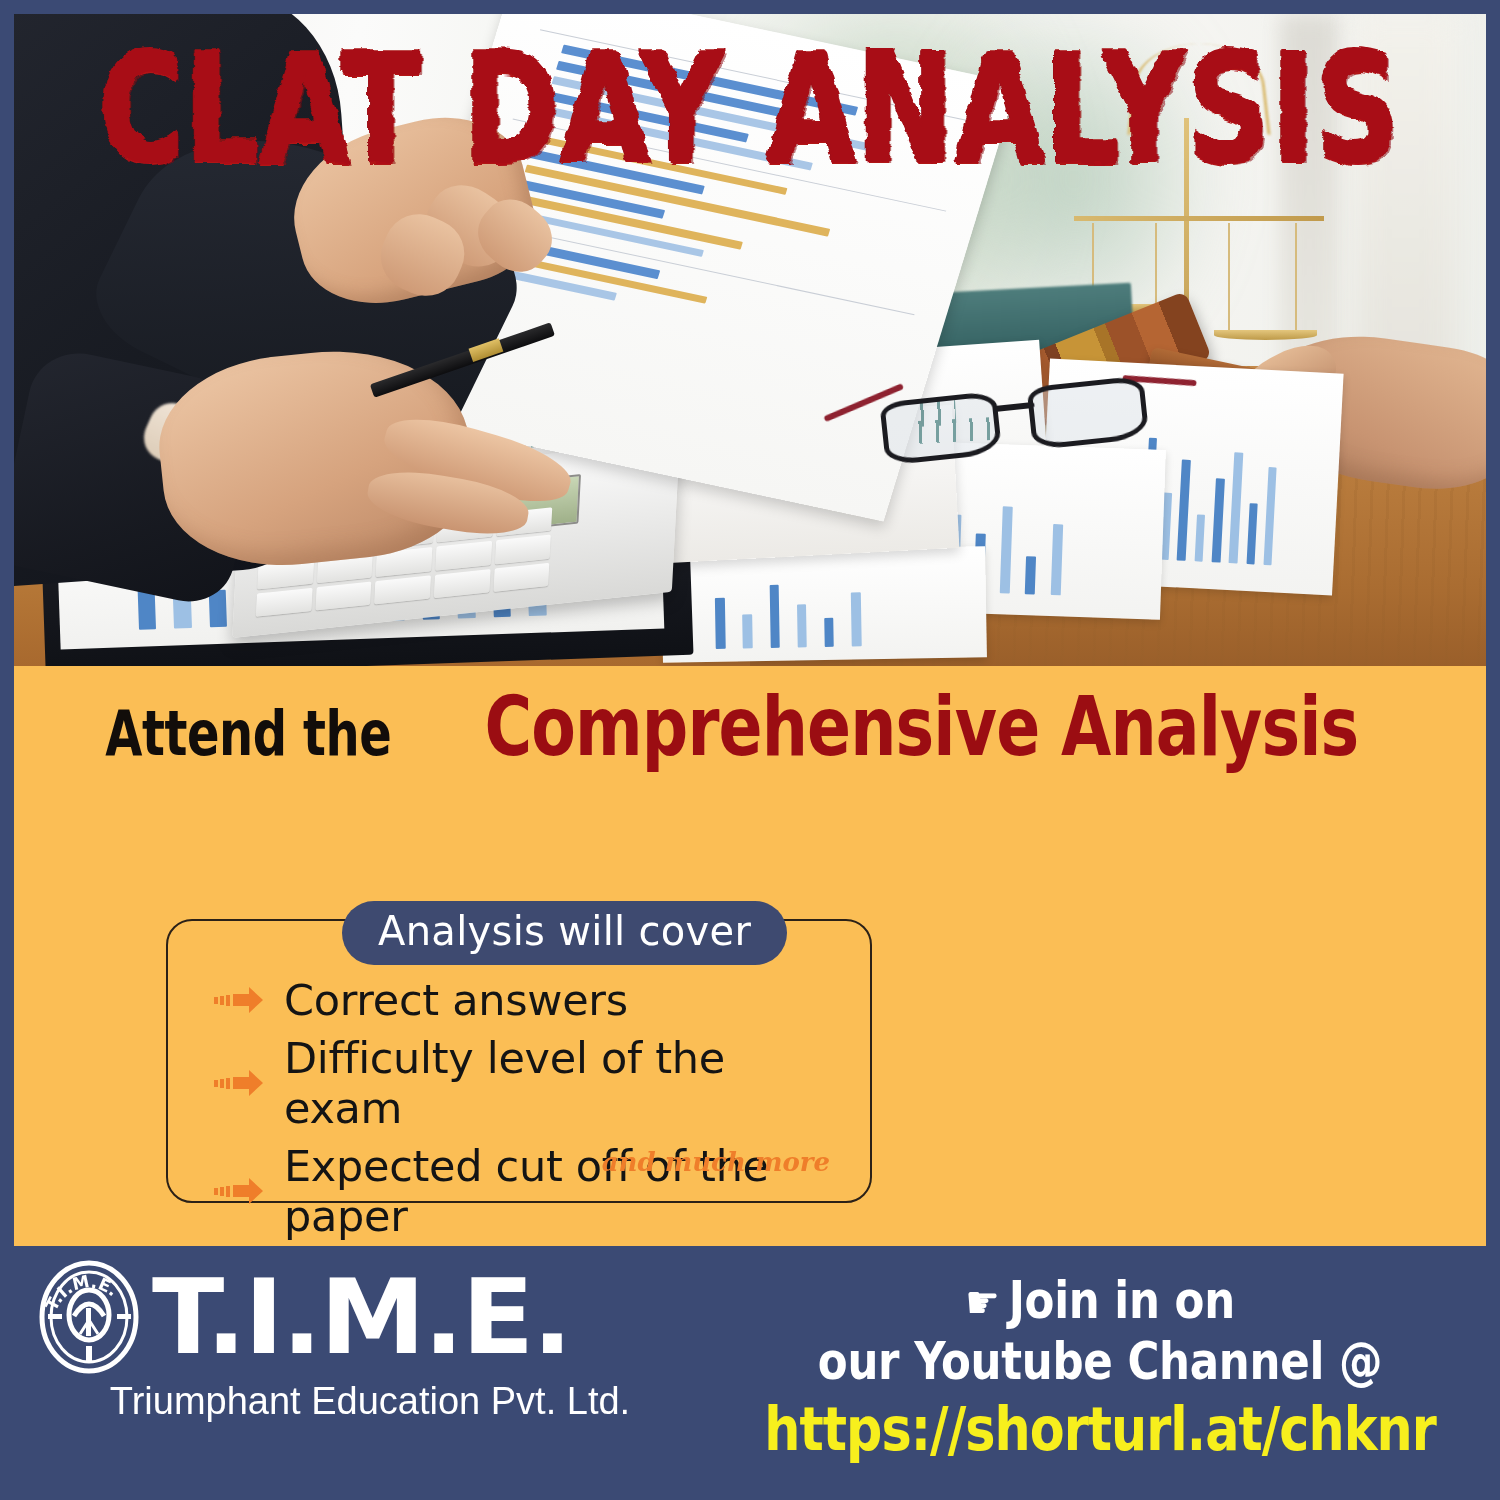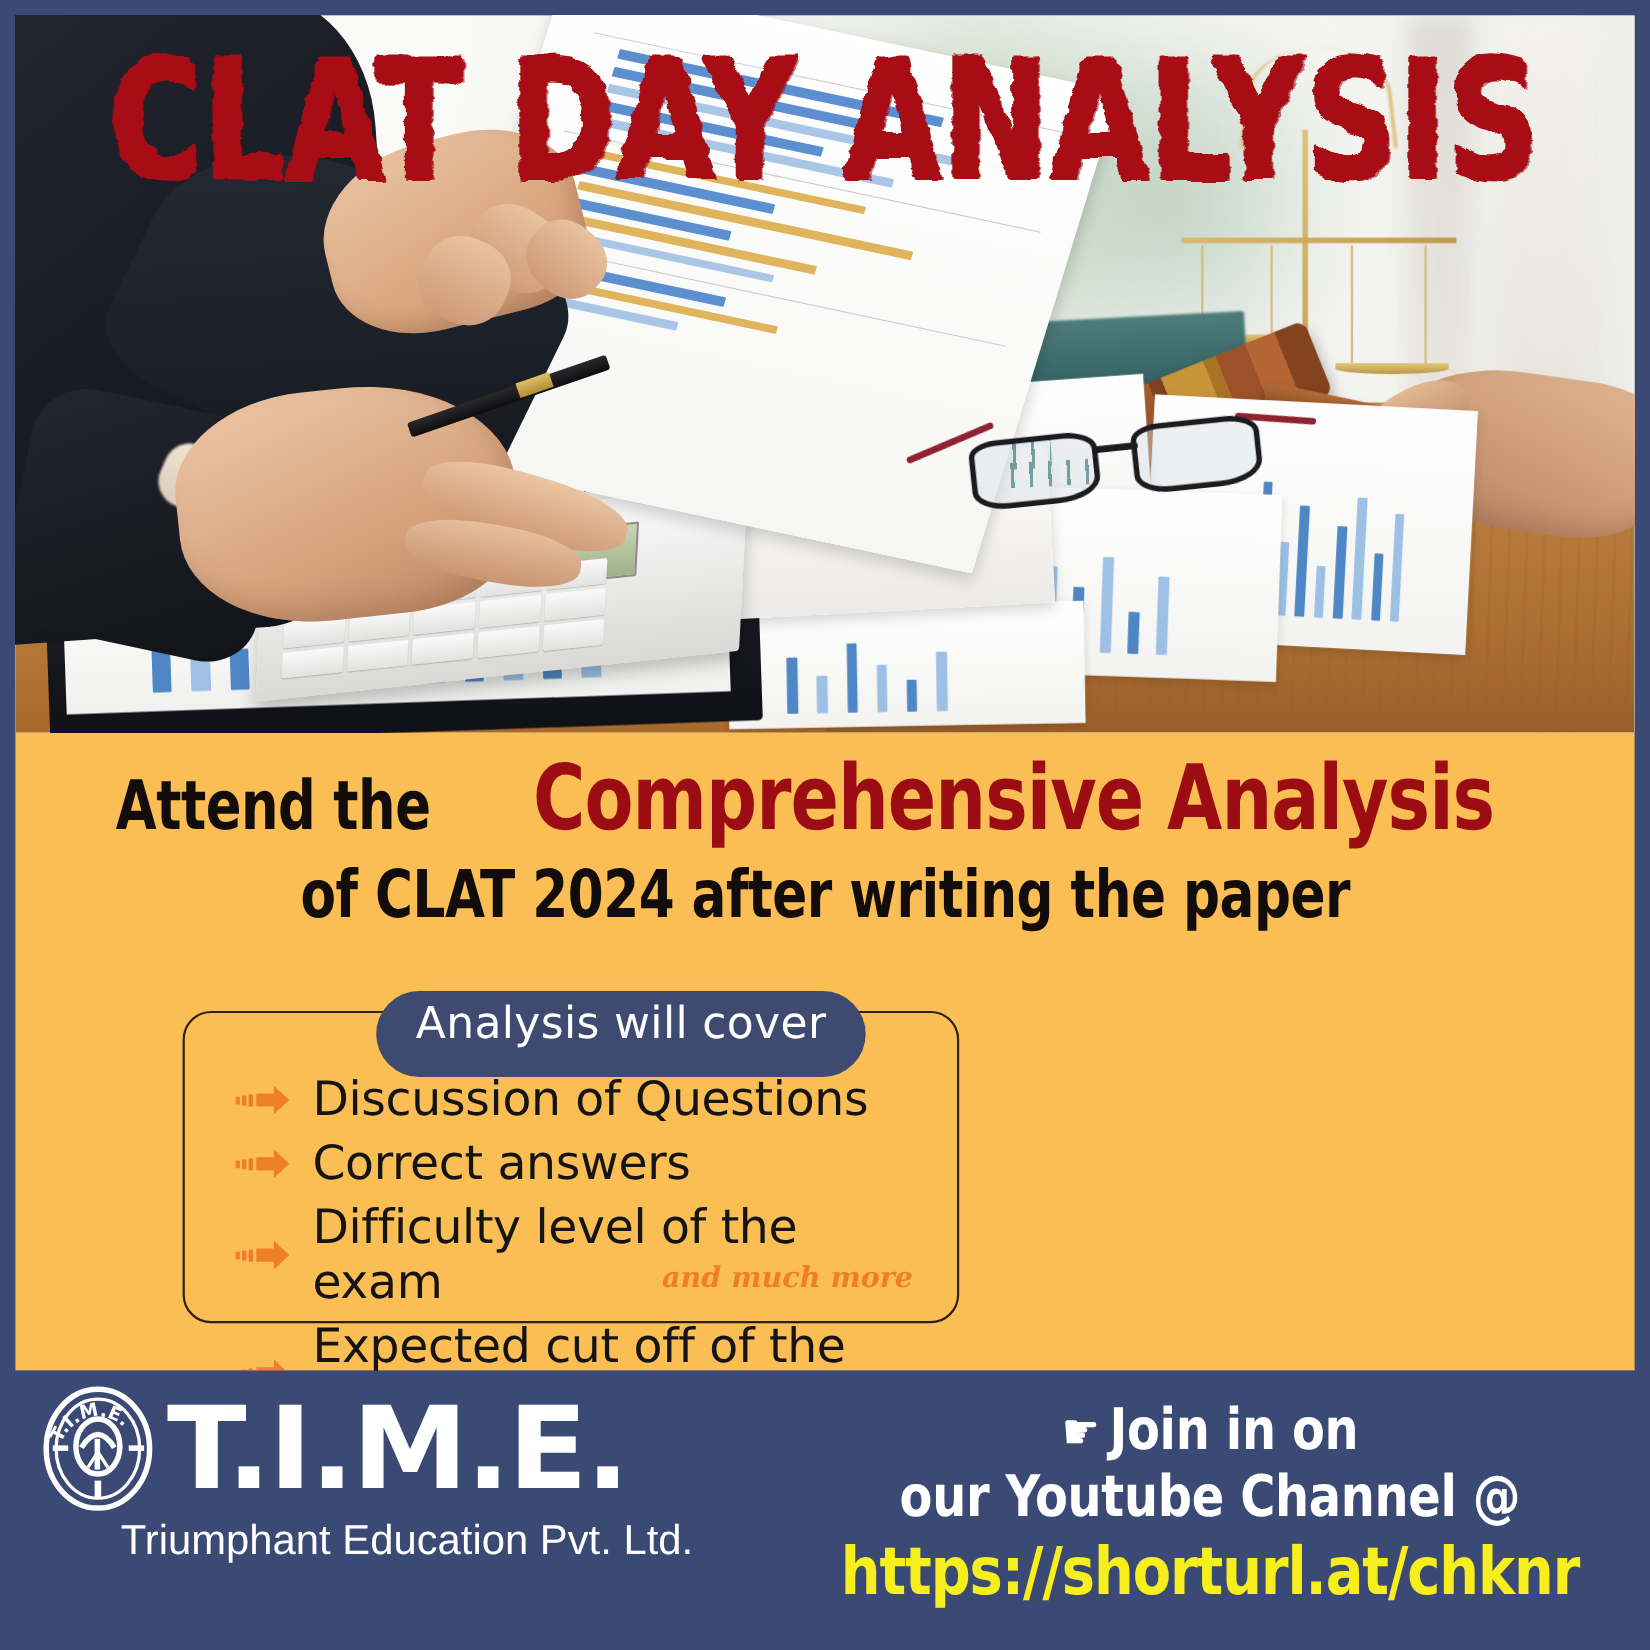--- a/index.html
+++ b/index.html
@@ -361,21 +361,21 @@
   
   .list-wrap { position:absolute; left:152px; top:235px; width:706px; height:302px; }
   .list-box {
     position:absolute; inset:18px 0 0 0;
     border:2.5px solid #2b2117; border-radius:26px;
   }
   .badge {
     position:absolute; left:176px; top:0; z-index:3;
     background:#3e4a70; color:#ffffff;
     border-radius:40px;
-    padding:7px 36px 25px;
+    padding:7px 36px 11px;
     font-family:"DejaVu Sans","Liberation Sans",sans-serif;
     font-size:40px; font-weight:400; letter-spacing:.3px;
     white-space:nowrap;
   }
   .bullets {
     position:absolute; left:48px; top:74px; right:26px;
     display:flex; flex-direction:column; gap:8px;
   }
   .bullet { display:flex; align-items:center; gap:16px; }
   .arrow-ic { width:54px; height:30px; flex:0 0 54px; }
@@ -608,39 +608,27 @@
 
     <div class="title">CLAT DAY ANALYSIS</div>
   </div>
 
   <div class="orange-panel">
 
     <div class="headline">
       <div class="hl-line1">
         <span class="hl-attend">Attend the</span><span class="hl-comp">Comprehensive Analysis</span>
       </div>
-      <div>
-        <span class="hl-line2">of CLAT 2024 after writing the paper</span>
-      </div>
     </div>
 
     <div class="list-wrap">
       <div class="list-box"></div>
       <div class="badge">Analysis will cover</div>
 
       <div class="bullets">
-        <div class="bullet">
-          <svg class="arrow-ic" viewBox="0 0 54 30">
-            <rect x="0" y="12" width="4" height="7" fill="#ef7e2a"></rect>
-            <rect x="6" y="11" width="4" height="9" fill="#ef7e2a"></rect>
-            <rect x="12" y="10" width="4" height="11" fill="#ef7e2a"></rect>
-            <path d="M19 9 h16 v-7 l14 13 -14 13 v-7 h-16 z" fill="#ef7e2a"></path>
-          </svg>
-          <span class="bullet-txt">Discussion of Questions</span>
-        </div>
         <div class="bullet">
           <svg class="arrow-ic" viewBox="0 0 54 30">
             <rect x="0" y="12" width="4" height="7" fill="#ef7e2a"></rect>
             <rect x="6" y="11" width="4" height="9" fill="#ef7e2a"></rect>
             <rect x="12" y="10" width="4" height="11" fill="#ef7e2a"></rect>
             <path d="M19 9 h16 v-7 l14 13 -14 13 v-7 h-16 z" fill="#ef7e2a"></path>
           </svg>
           <span class="bullet-txt">Correct answers</span>
         </div>
         <div class="bullet">

